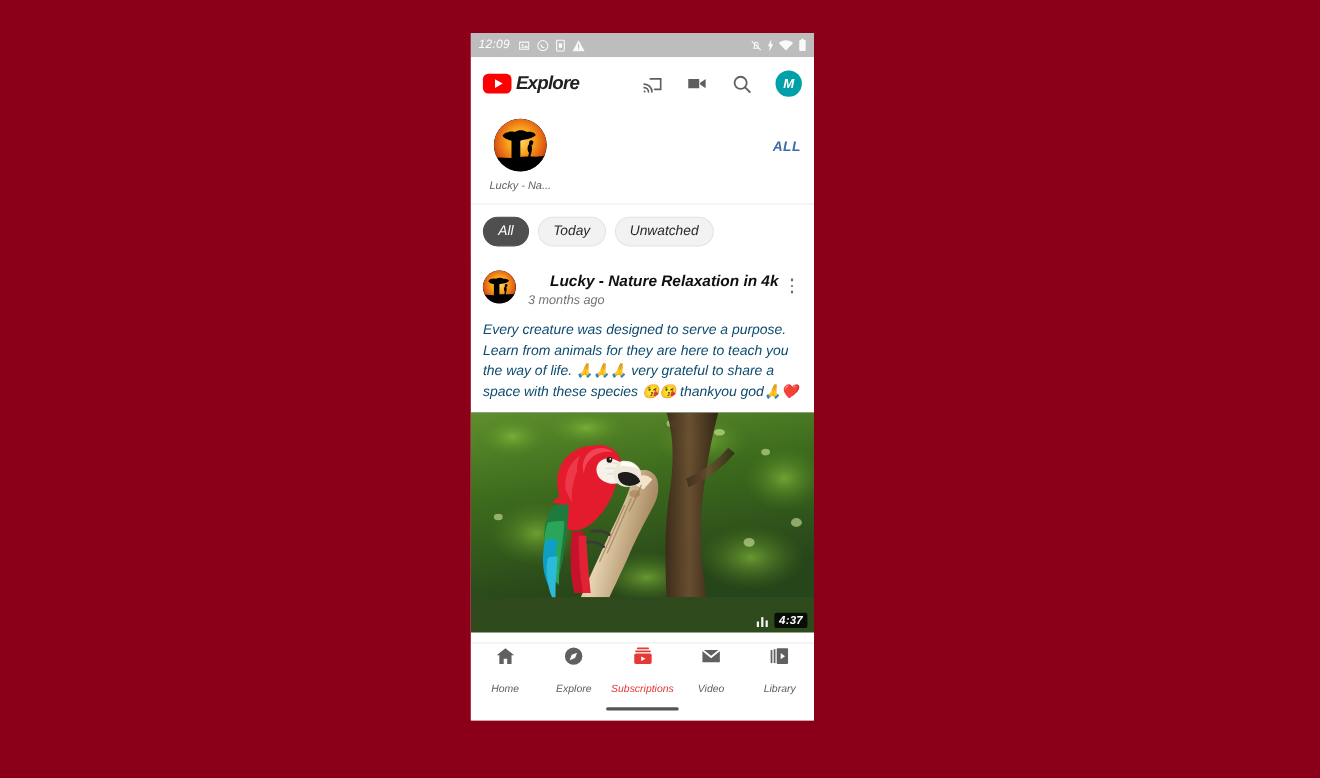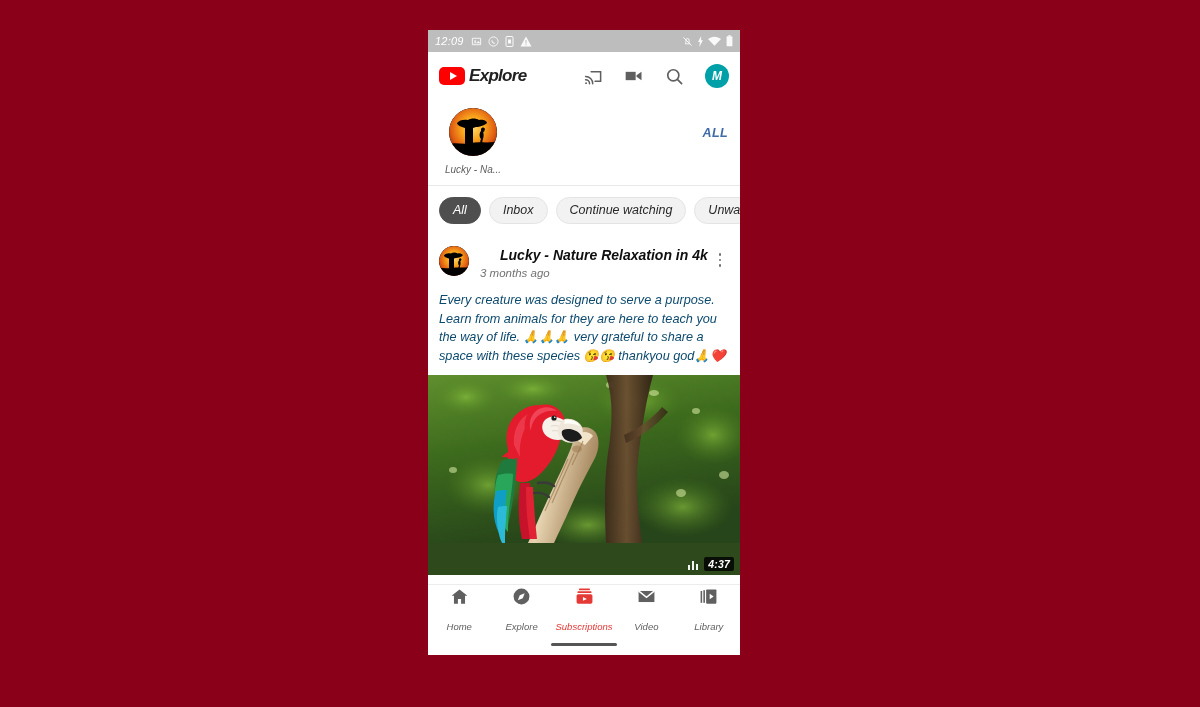--- a/index.html
+++ b/index.html
@@ -376,22 +376,21 @@
           </g>
         </svg>
       </div>
       <div class="chan-name">Lucky - Na...</div>
     </div>
     <div id="all-link">ALL</div>
   </div>
 
   <div id="chips">
     <div class="chip selected">All</div>
-    <div class="chip">Inbox</div>
-    <div class="chip">Continue watching</div>
+    <div class="chip">Today</div>
     <div class="chip">Unwatched</div>
   </div>
 
 
   <div id="post-header">
     <div class="post-av">
       <svg width="30" height="30" viewBox="0 0 48 48">
         <g clip-path="url(#cc)">
           <rect width="48" height="48" fill="url(#sun)"></rect>
           <path d="M0 36c7-2 14 1 22-1s18 1 26-2v15H0z" fill="#000"></path>

